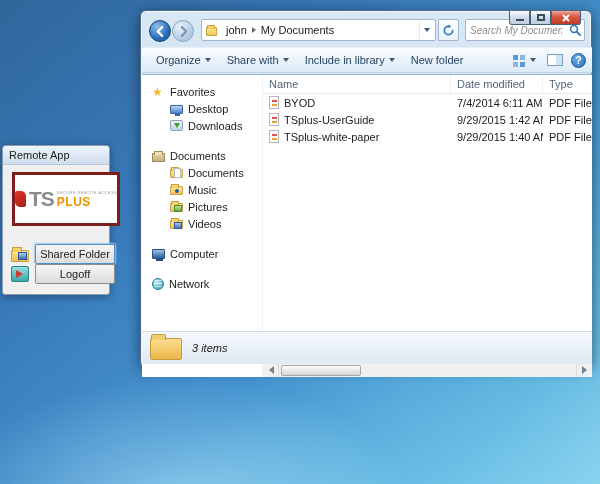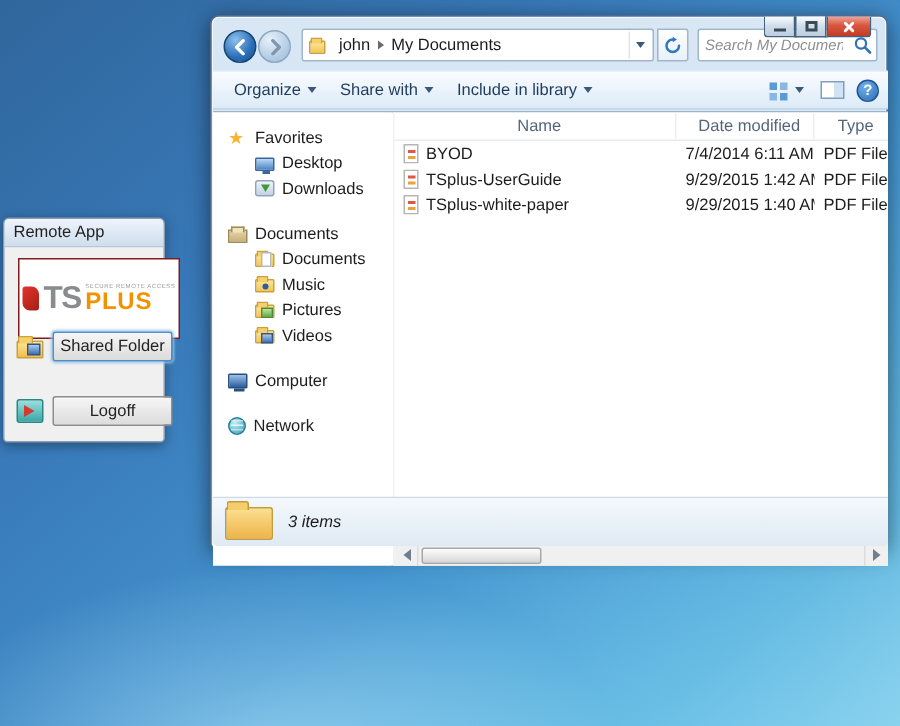--- a/index.html
+++ b/index.html
@@ -112,21 +112,21 @@
   .ic-folder.f-doc::after { content:""; position:absolute; right:1px; top:-2px; width:5px; height:8px; background:#fff; border:1px solid #b9b9b9; }
   .ic-folder.f-music::after { content:""; position:absolute; left:4px; top:2px; width:4px; height:4px; border-radius:50%; background:#2e5d9e; }
   .ic-folder.f-pic::after { content:""; position:absolute; left:3px; top:1px; width:6px; height:5px; background:linear-gradient(#bfe3a0,#5fae4a); border:1px solid #4a8c3a; }
   .ic-folder.f-vid::after { content:""; position:absolute; left:3px; top:1px; width:6px; height:5px; background:linear-gradient(#aacdf0,#3f72b8); border:1px solid #31588e; }
   .ic-computer { height:10px; background:linear-gradient(#9cc2ea,#2d5e9e); border:1px solid #27507f; border-radius:1px; }
   .ic-computer::after { content:""; position:absolute; left:3px; bottom:-3px; width:7px; height:2px; background:#27507f; }
   .ic-network { width:12px; height:12px; border-radius:50%; background:radial-gradient(circle at 35% 30%, #c2ecf2, #2f9dbb); border:1px solid #1f7d98; }
   .ic-network::after { content:""; position:absolute; left:1px; top:4.5px; width:8px; height:1px; background:rgba(255,255,255,0.75); box-shadow:0 -3px 0 rgba(255,255,255,0.5), 0 3px 0 rgba(255,255,255,0.5); }
 
   .filepane { position:absolute; left:120px; top:0; right:0; height:100%; background:#fff; border-left:1px solid #eef2f6; }
-  .cols { display:flex; height:19px; border-bottom:1px solid #e7ecf1; color:#54657a;text-align:center; }
+  .cols { display:flex; height:19px; border-bottom:1px solid #e7ecf1; color:#54657a; }
   .col { padding:3px 0 0 6px; border-right:1px solid #eceff3; }
   .col.c-name { width:188px; }
   .col.c-date { width:92px; }
   .col.c-type { flex:1; border-right:none; }
   .frow { display:flex; align-items:center; height:17px; }
   .fcell { padding-left:6px; white-space:nowrap; overflow:hidden; display:flex; align-items:center; }
   .fcell.c-name { width:188px; }
   .fcell.c-date { width:92px; }
   .fcell.c-type { flex:1; }
   .pdf { width:10px; height:13px; background:#fff; border:1px solid #b5b5b5; position:relative; flex:none; margin-right:5px; }
@@ -153,28 +153,28 @@
 
   
   .remoteapp {
     position:absolute; left:2px; top:145px; width:108px; height:150px;
     background:#f0f0f0; border:1px solid #889cb2; border-radius:4px 4px 3px 3px;
     box-shadow:0 2px 8px rgba(0,0,0,0.35);
   }
   .ra-title { height:19px; background:linear-gradient(#eef4fb, #cfdded); border-bottom:1px solid #b9c8d9;
     border-radius:3px 3px 0 0; display:flex; align-items:center; padding-left:6px; color:#222; }
   .ra-logo { position:absolute; left:9px; top:26px; width:108px; height:54px; background:#fff;
-    border:1px solid #7f1d1d; display:flex; align-items:center; justify-content:center; gap:3px; }
+    border:3px solid #7f1d1d; display:flex; align-items:center; justify-content:center; gap:3px; }
   .ra-mark { width:11px; height:16px; background:linear-gradient(135deg,#e2352b,#a31f18); border-radius:2px 5px 2px 5px; flex:none; }
   .ra-ts { font-size:21px; font-weight:bold; color:#898b8d; letter-spacing:-1px; }
   .ra-right { display:flex; flex-direction:column; line-height:1; }
   .ra-tag { font-size:4px; color:#9a9a9a; letter-spacing:0.4px; margin-bottom:1px; white-space:nowrap; }
-  .ra-plus { font-size:16px; font-weight:bold; color:#f39200; letter-spacing:0.5px; }
+  .ra-plus { font-size:12px; font-weight:bold; color:#f39200; letter-spacing:0.5px; }
   .ra-row { position:absolute; left:8px; display:flex; align-items:center; }
-  .ra-row.r1 { top:75px; }
+  .ra-row.r1 { top:98px; }
   .ra-row.r2 { top:118px; }
   .ra-ic { width:18px; height:16px; position:relative; margin-right:6px; flex:none; }
   .ra-ic.sf { background:linear-gradient(#fce79a,#f0bd4e); border:1px solid #c9a23e; border-radius:1px; height:12px; margin-top:3px; }
   .ra-ic.sf::before { content:""; position:absolute; top:-4px; left:0; width:8px; height:4px; background:#f5d06c; border:1px solid #c9a23e; border-bottom:none; border-radius:1px 1px 0 0; }
   .ra-ic.sf::after { content:""; position:absolute; right:1px; bottom:1px; width:7px; height:6px; background:linear-gradient(#aacdf0,#3f72b8); border:1px solid #2d5590; }
   .ra-ic.lo { background:linear-gradient(#9adfe0,#3aa8a8); border:1px solid #2a8585; border-radius:2px; }
   .ra-ic.lo::after { content:""; position:absolute; left:4px; top:3px; border:4px solid transparent; border-left:7px solid #d23b2e; }
   .ra-btn { width:80px; height:20px; font-family:"Liberation Sans", sans-serif; font-size:11px; color:#222;
     background:linear-gradient(#f6f6f6,#dcdcdc); border:1px solid #8e8e8e; border-radius:2px; }
   .ra-btn.focused { border:1px solid #4d90c8; box-shadow:0 0 2px 1px #9cc6e8; }
@@ -243,20 +243,23 @@
         <i class="tri-down"></i>
       </div>
       <div class="tb-item">
         <span>Share with</span>
         <i class="tri-down"></i>
       </div>
       <div class="tb-item">
         <span>Include in library</span>
         <i class="tri-down"></i>
       </div>
+      <div class="tb-item">
+        <span>New folder</span>
+      </div>
       <div class="tb-right">
         <div class="tb-item" style="padding:0 3px">
           <span class="views-grid"></span>
           <i class="tri-down"></i>
         </div>
         <span class="preview-ic"></span>
         <span class="help-ic">
             <span>?</span>
           </span>
       </div>

